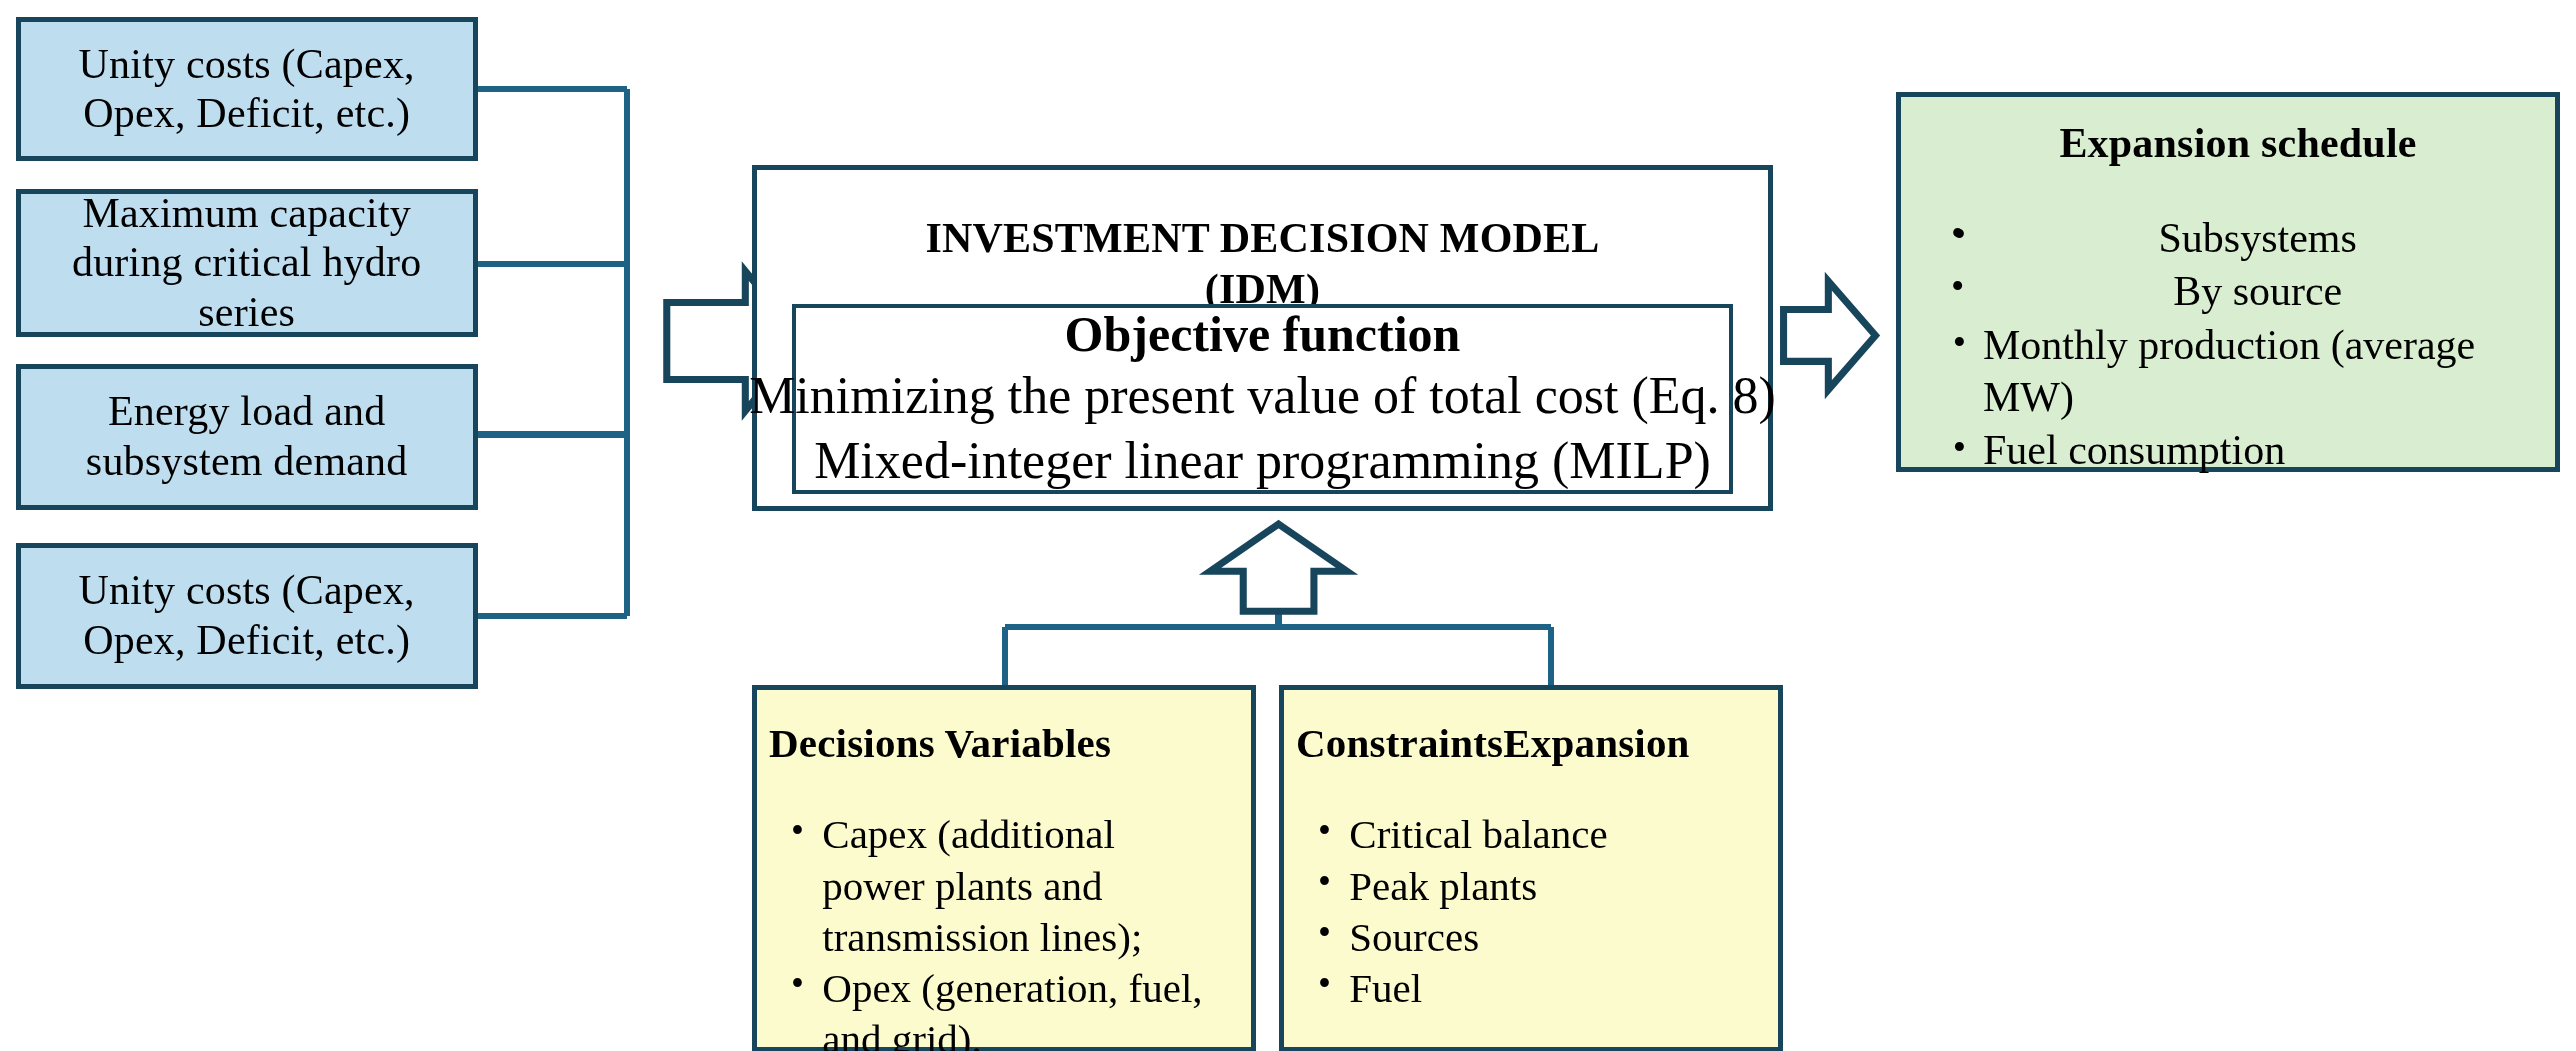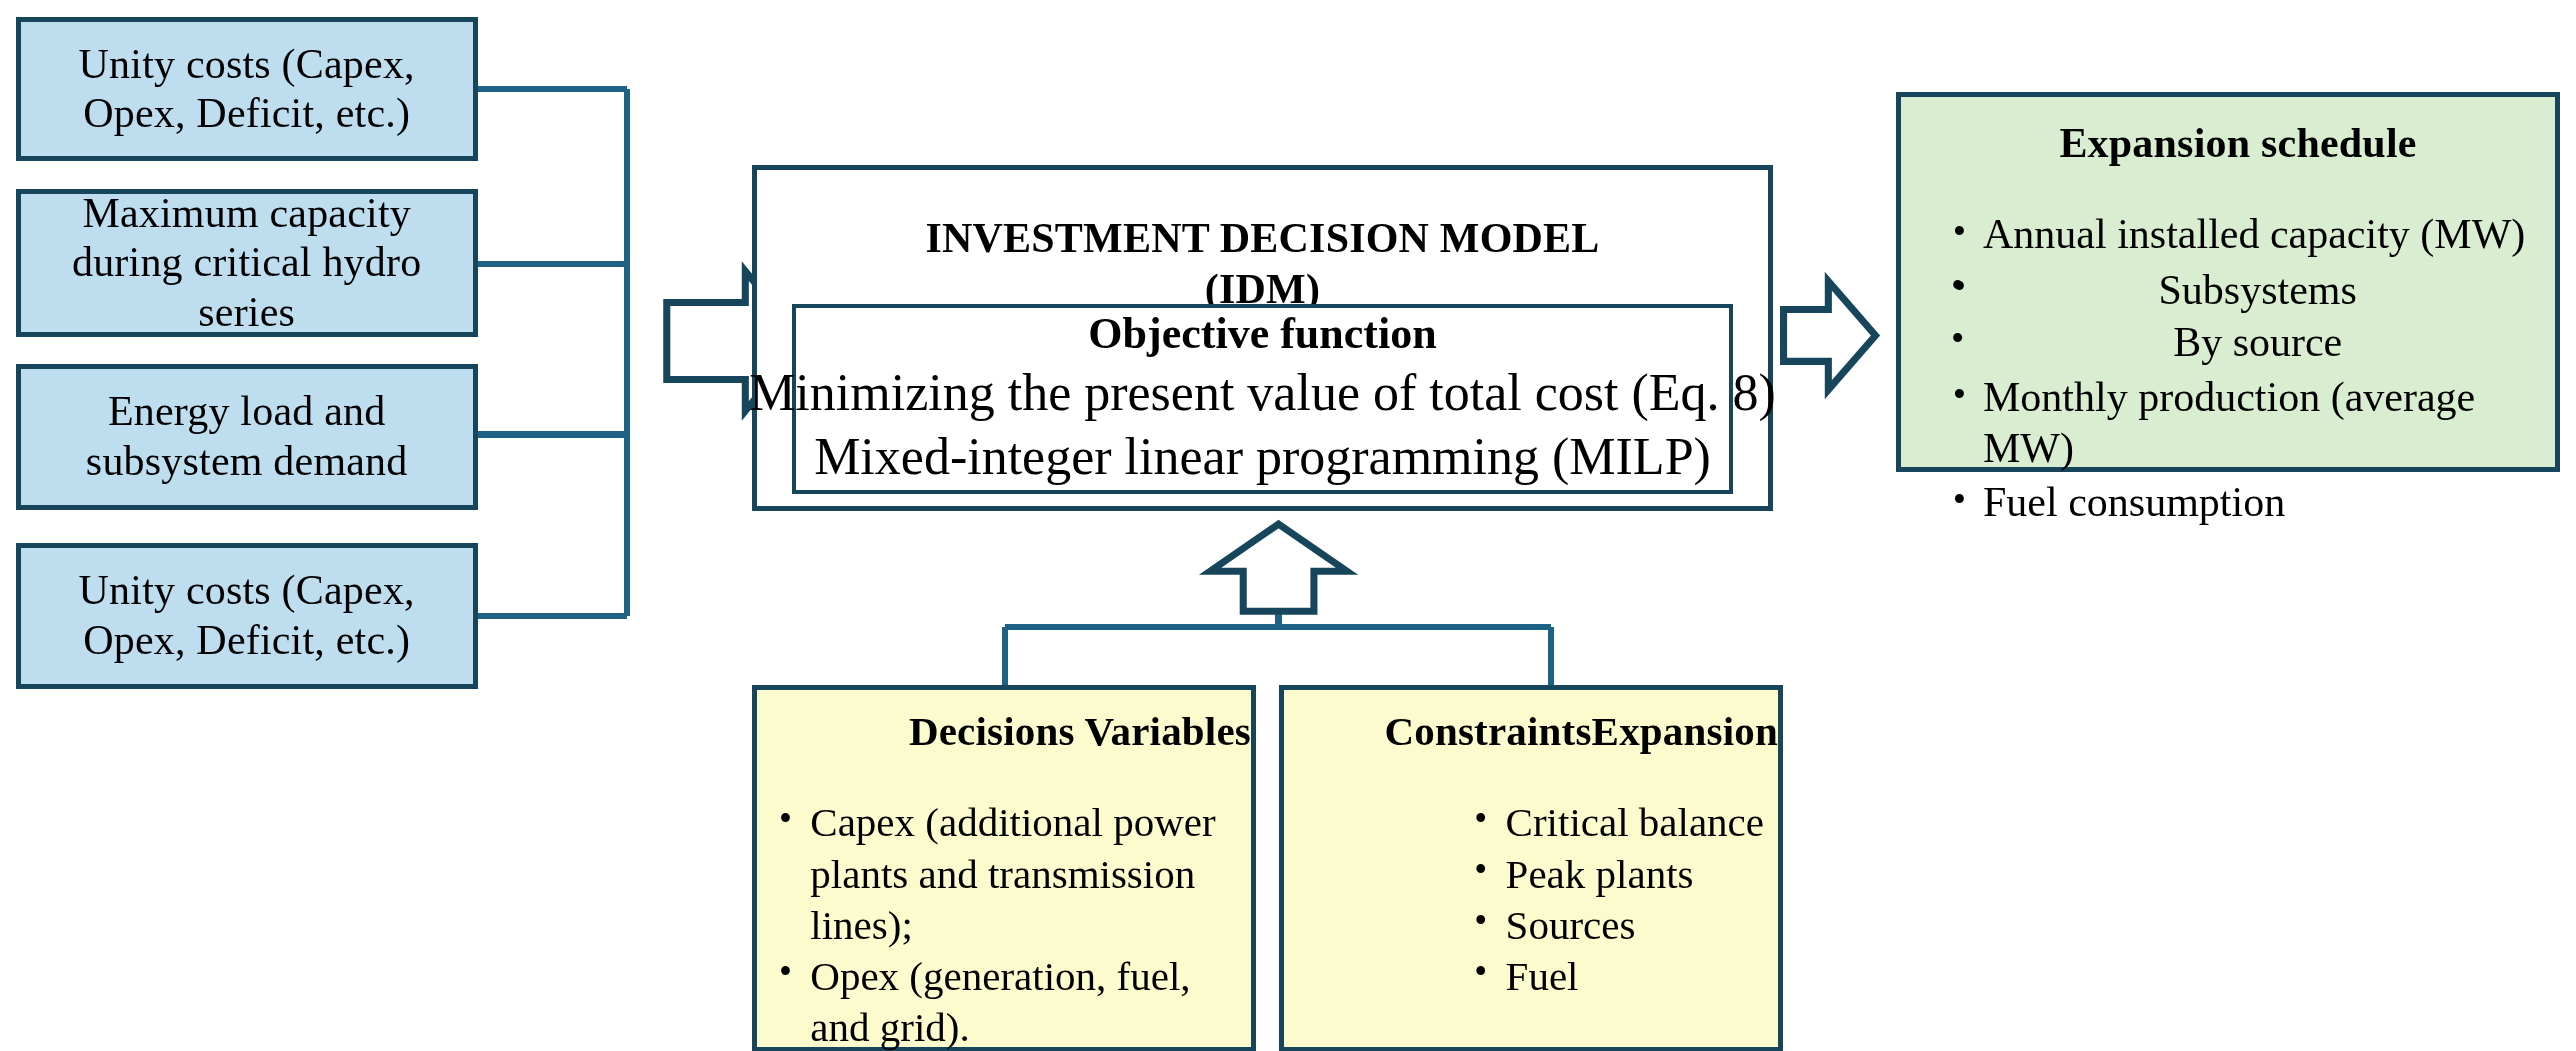--- a/index.html
+++ b/index.html
@@ -63,21 +63,21 @@
     box-sizing: border-box;
     border: 4.7px solid #17455C;
     background: #ffffff;
     display: flex;
     flex-direction: column;
     justify-content: center;
     align-items: center;
     text-align: center;
   }
   #objective-title {
-    font-size: 44px;
+    font-size: 50px;
     font-weight: bold;
     margin-bottom: 1.6px;
   }
   .obj-line { font-size: 52px; line-height: 1.24; white-space: nowrap; }
 
   
   #green-box {
     justify-content: flex-start;
     align-items: stretch;
     padding: 0;
@@ -127,22 +127,22 @@
     position: absolute;
     left: 0;
     top: -1.6px;
     font-size: 38px;
   }
   .sub-row { text-align: center; }
 
   
   .ybox {
     justify-content: flex-start;
-    align-items: flex-end;
-    padding: 0;
+    align-items: flex-start;
+    padding: 12px;
   }
   .ytitle {
     font-size: 41px;
     font-weight: bold;
     text-align: center;
     margin-top: 17.3px;
     letter-spacing: 0.2px;
   }
   .ylist {
     margin: 42px 0 0 0;
@@ -227,21 +227,20 @@
     <div id="objective-box">
       <div id="objective-title">Objective function</div>
       <div class="obj-line">Minimizing the present value of total cost (Eq. 8)</div>
       <div class="obj-line">Mixed-integer linear programming (MILP)</div>
     </div>
   </div>
 
   <div class="node green" id="green-box" style="left:1896px; top:92px; width:664px; height:380px;padding-left:20px;">
     <div id="green-title">Expansion schedule</div>
     <ul id="green-list">
-      <li>Annual installed capacity (MW)</li>
       <li style="list-style:none; padding-left:0;">
         <ul class="sublist">
           <li class="sub-row" style="display:block;">Subsystems</li>
           <li class="sub-row" style="display:block;">By source</li>
         </ul>
       </li>
       <li>Monthly production (average MW)</li>
       <li>Fuel consumption</li>
     </ul>
   </div>

